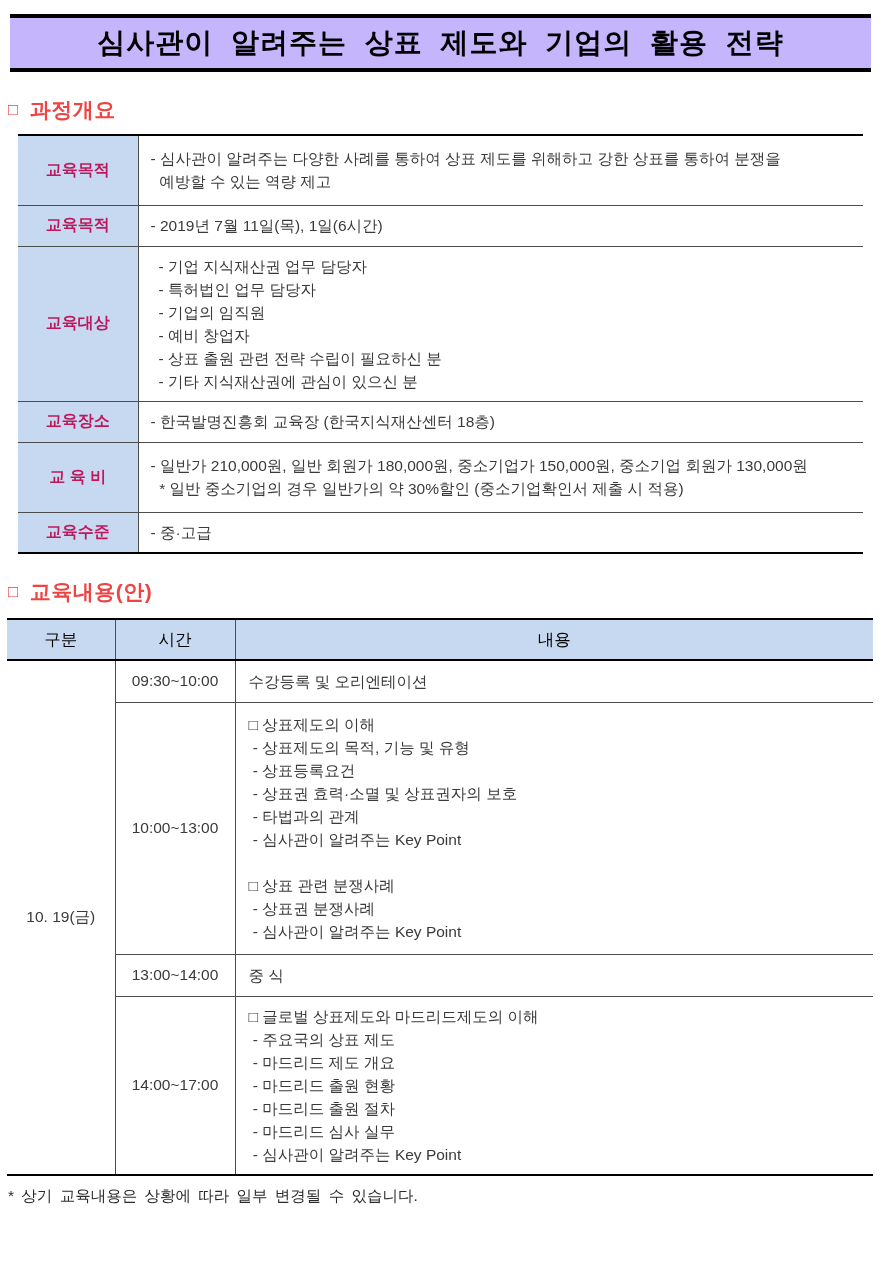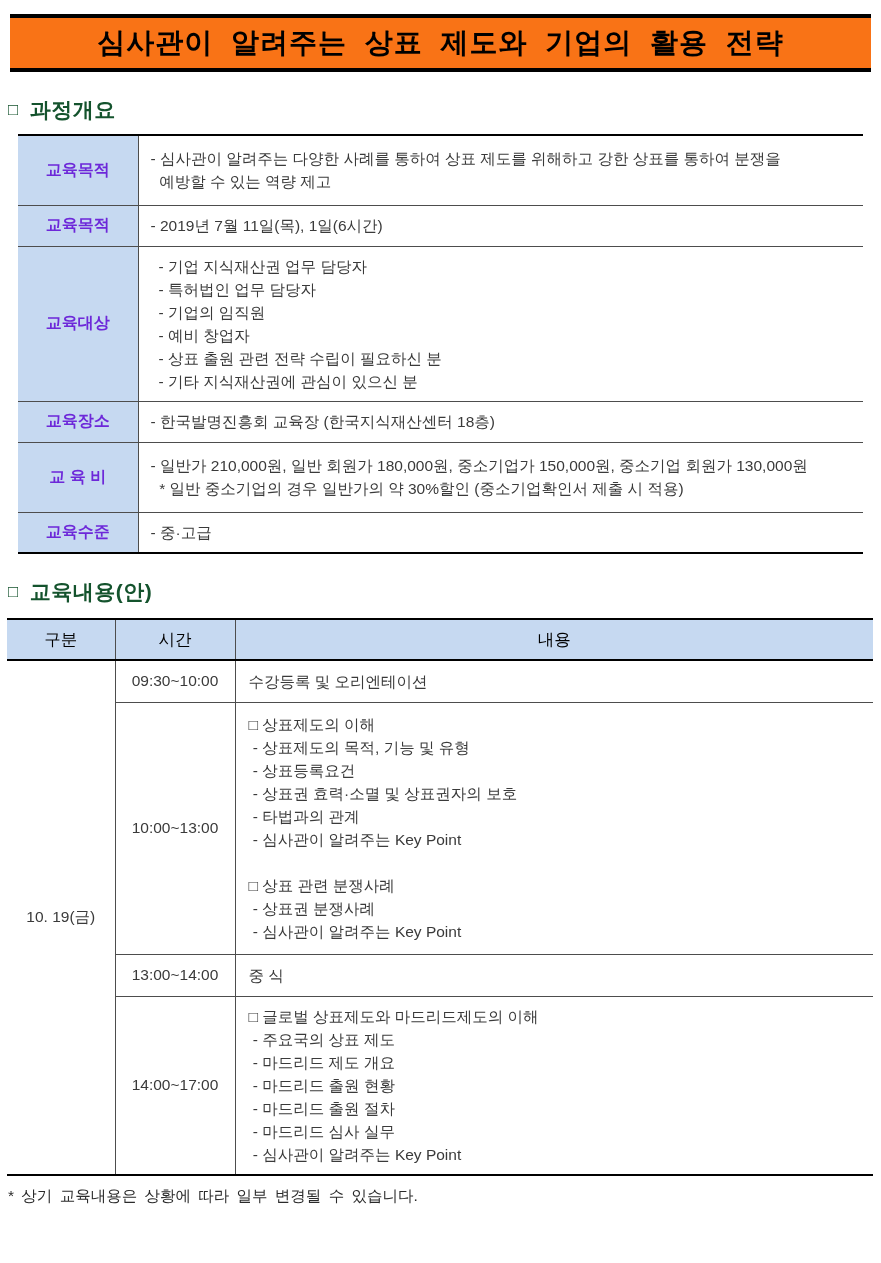--- a/index.html
+++ b/index.html
@@ -9,40 +9,40 @@
     height: 1263px;
     background: #ffffff;
     font-family: "Liberation Sans", "DejaVu Sans", sans-serif;
     color: #3a3a3a;
     overflow: hidden;
   }
 
   
   .banner {
     margin: 14px 10px 0 10px;
-    background: #f97316;
+    background: #c4b5fd;
     border-top: 4px solid #000;
     border-bottom: 4px solid #000;
     height: 58px;
     display: flex;
     align-items: center;
     justify-content: center;
     font-size: 28px;
     font-weight: bold;
     color: #000;
     letter-spacing: 1px;
     word-spacing: 9px;
   }
 
   
   .section-heading {
     margin: 24px 0 10px 8px;
     font-size: 21px;
     font-weight: bold;
-    color: #14532d;
+    color: #ef4444;
     letter-spacing: 0.5px;
   }
   .section-heading .marker {
     font-size: 17px;
     font-weight: normal;
     margin-right: 11px;
     position: relative;
     top: -2px;
   }
 
@@ -55,21 +55,21 @@
     border-bottom: 2px solid #000;
   }
   .t1 tr { border-bottom: 1px solid #4d4d4d; }
   .t1 tr:last-child { border-bottom: none; padding-left: 12px; }
   .t1 th {
     width: 120px;
     background: #c6d9f1;
     border-right: 1px solid #4d4d4d;
     font-size: 16px;
     font-weight: bold;
-    color: #6d28d9;
+    color: #be185d;
     text-align: center;
     vertical-align: middle;
     padding: 0;
     white-space: pre;
   }
   .t1 td {
     font-size: 15.5px;
     line-height: 23px;
     padding: 8px 6px 8px 12px;
     vertical-align: middle;

